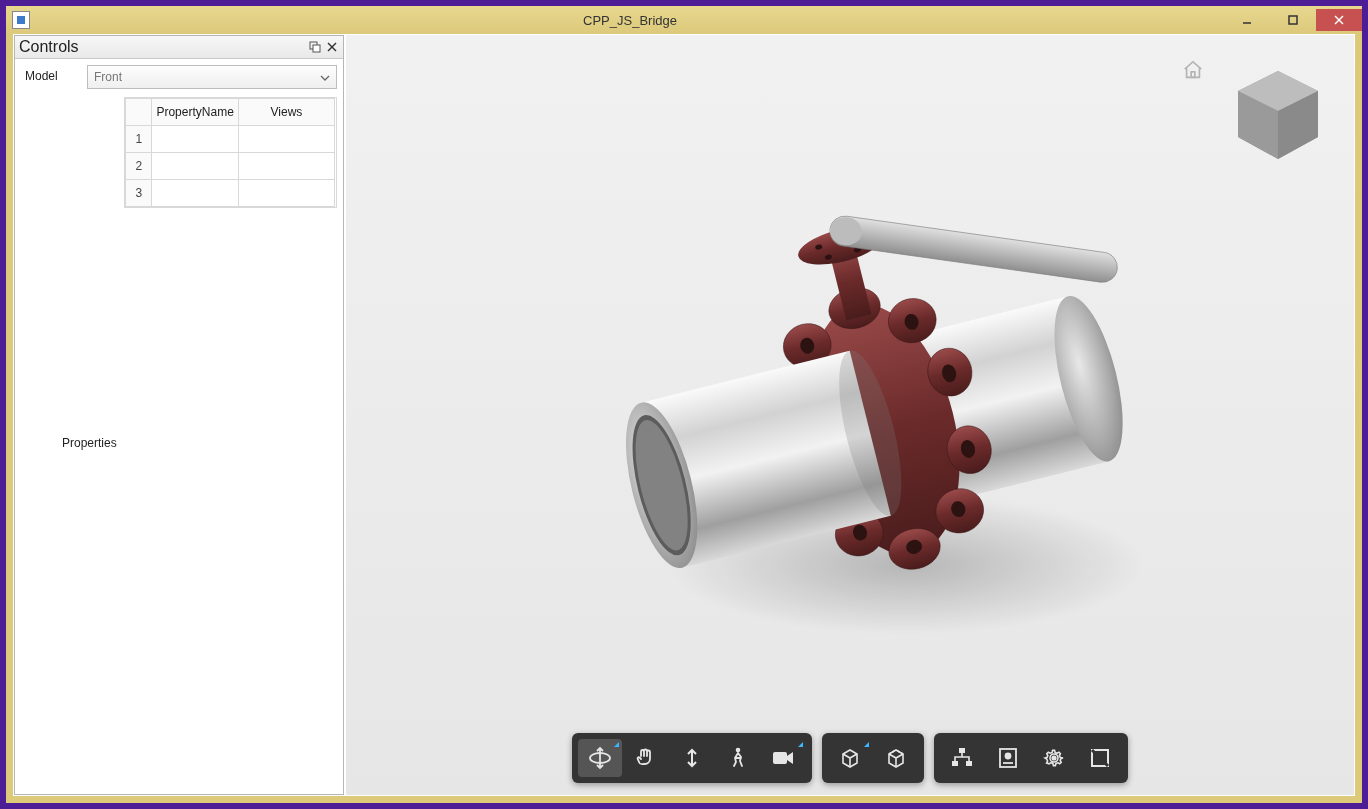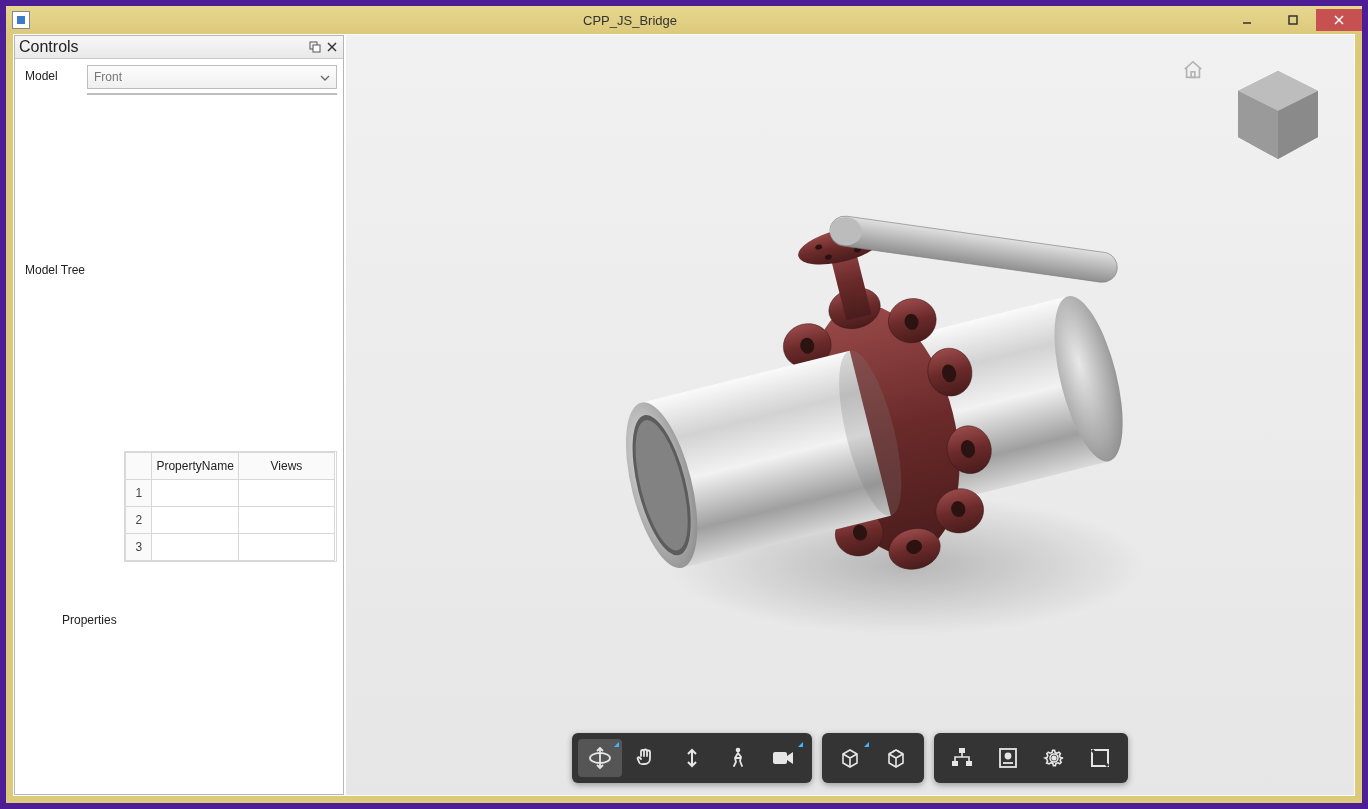--- a/index.html
+++ b/index.html
@@ -99,24 +99,20 @@
           <div class="combo">
             <span>Front</span>
             <span class="chev">
               <svg width="10" height="10">
                   <polyline points="1,3 5,7 9,3" fill="none" stroke="#666" stroke-width="1.3"></polyline>
                 </svg>
             </span>
           </div>
         </div>
 
-        <div class="row" style="flex:1;min-height:350px;">
-          <label style="align-self:center;">Model Tree</label>
-          <div class="tree-panel"></div>
-        </div>
 
         <div class="row" style="flex:1;min-height:330px;margin-top:4px;">
           <label style="align-self:center;margin-left:37px;">Properties</label>
           <div class="props-table">
             <table>
               <tbody>
                   <tr>
                 <th class="corner"></th>
                 <th>PropertyName</th>
                 <th style="width:90px;">Views</th>

